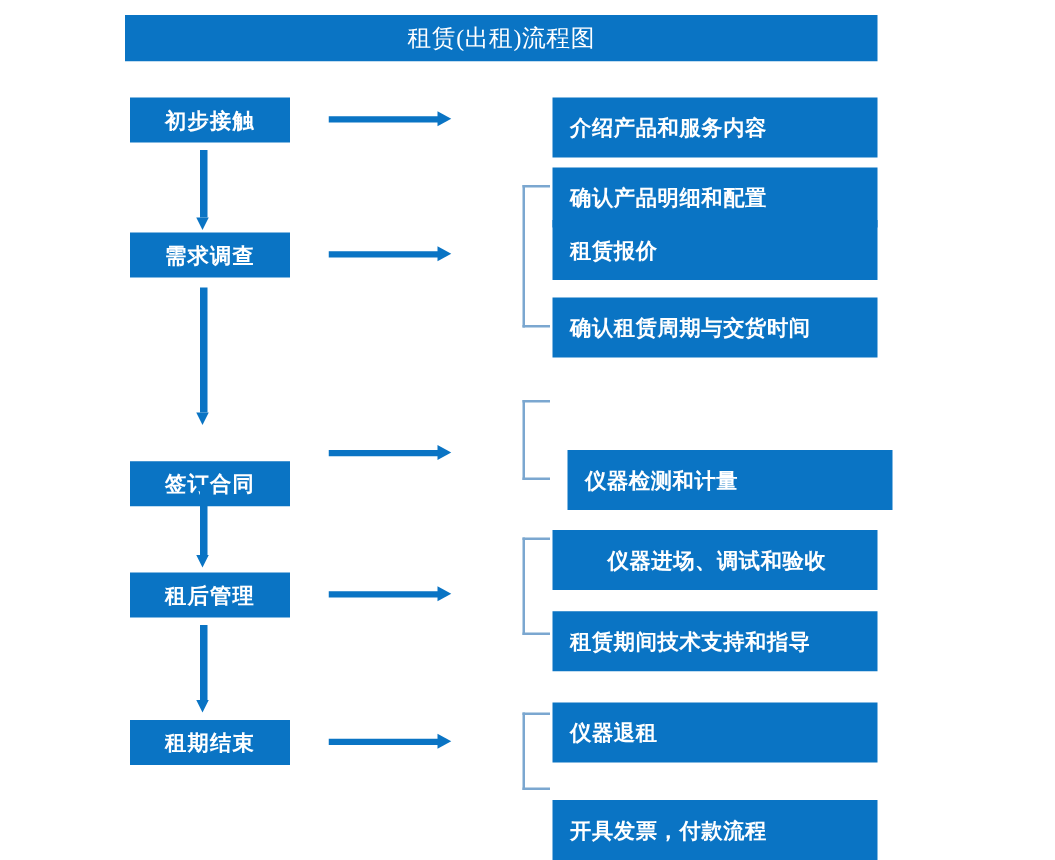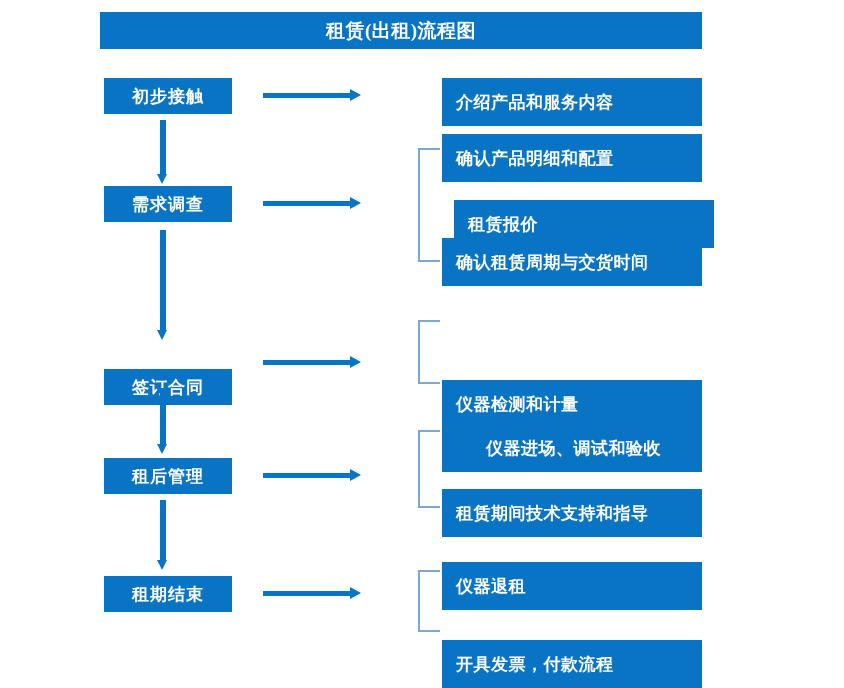--- a/index.html
+++ b/index.html
@@ -21,21 +21,21 @@
   
   .title-bar {
     position: absolute;
     left: 100px;
     top: 12px;
     width: 602px;
     height: 37px;
     background: #0a74c4;
     color: #ffffff;
     font-size: 19px;
-    font-weight: bold;
+    font-weight: normal;
     display: flex;
     align-items: center;
     justify-content: center;
     letter-spacing: 0.5px;
   }
 
   
   .node {
     position: absolute;
     background: #0a74c4;
@@ -185,26 +185,26 @@
 
   <div class="bracket" style="top:148px; height:114px;"></div>
   <div class="bracket" style="top:320px; height:64px;"></div>
   <div class="bracket" style="top:430px; height:78px;"></div>
   <div class="bracket" style="top:570px; height:62px;"></div>
 
   <div class="node task" style="top:78px;">介绍产品和服务内容</div>
 
   <div class="node task" style="top:134px;">确认产品明细和配置</div>
 
-  <div class="node task" style="top:200px;margin-left:12px;">租赁报价</div>
+  <div class="node task" style="top:176px;">租赁报价</div>
 
   <div class="node task" style="top:238px;">确认租赁周期与交货时间</div>
 
 
-  <div class="node task" style="top:380px;">仪器检测和计量</div>
+  <div class="node task" style="top:360px;margin-left:12px;">仪器检测和计量</div>
 
   <div class="node task" style="top:424px;padding-left:44px;">仪器进场、调试和验收</div>
 
   <div class="node task" style="top:489px;">租赁期间技术支持和指导</div>
 
   <div class="node task" style="top:562px;">仪器退租</div>
 
   <div class="node task" style="top:640px;">开具发票，付款流程</div>
 
 </div>

